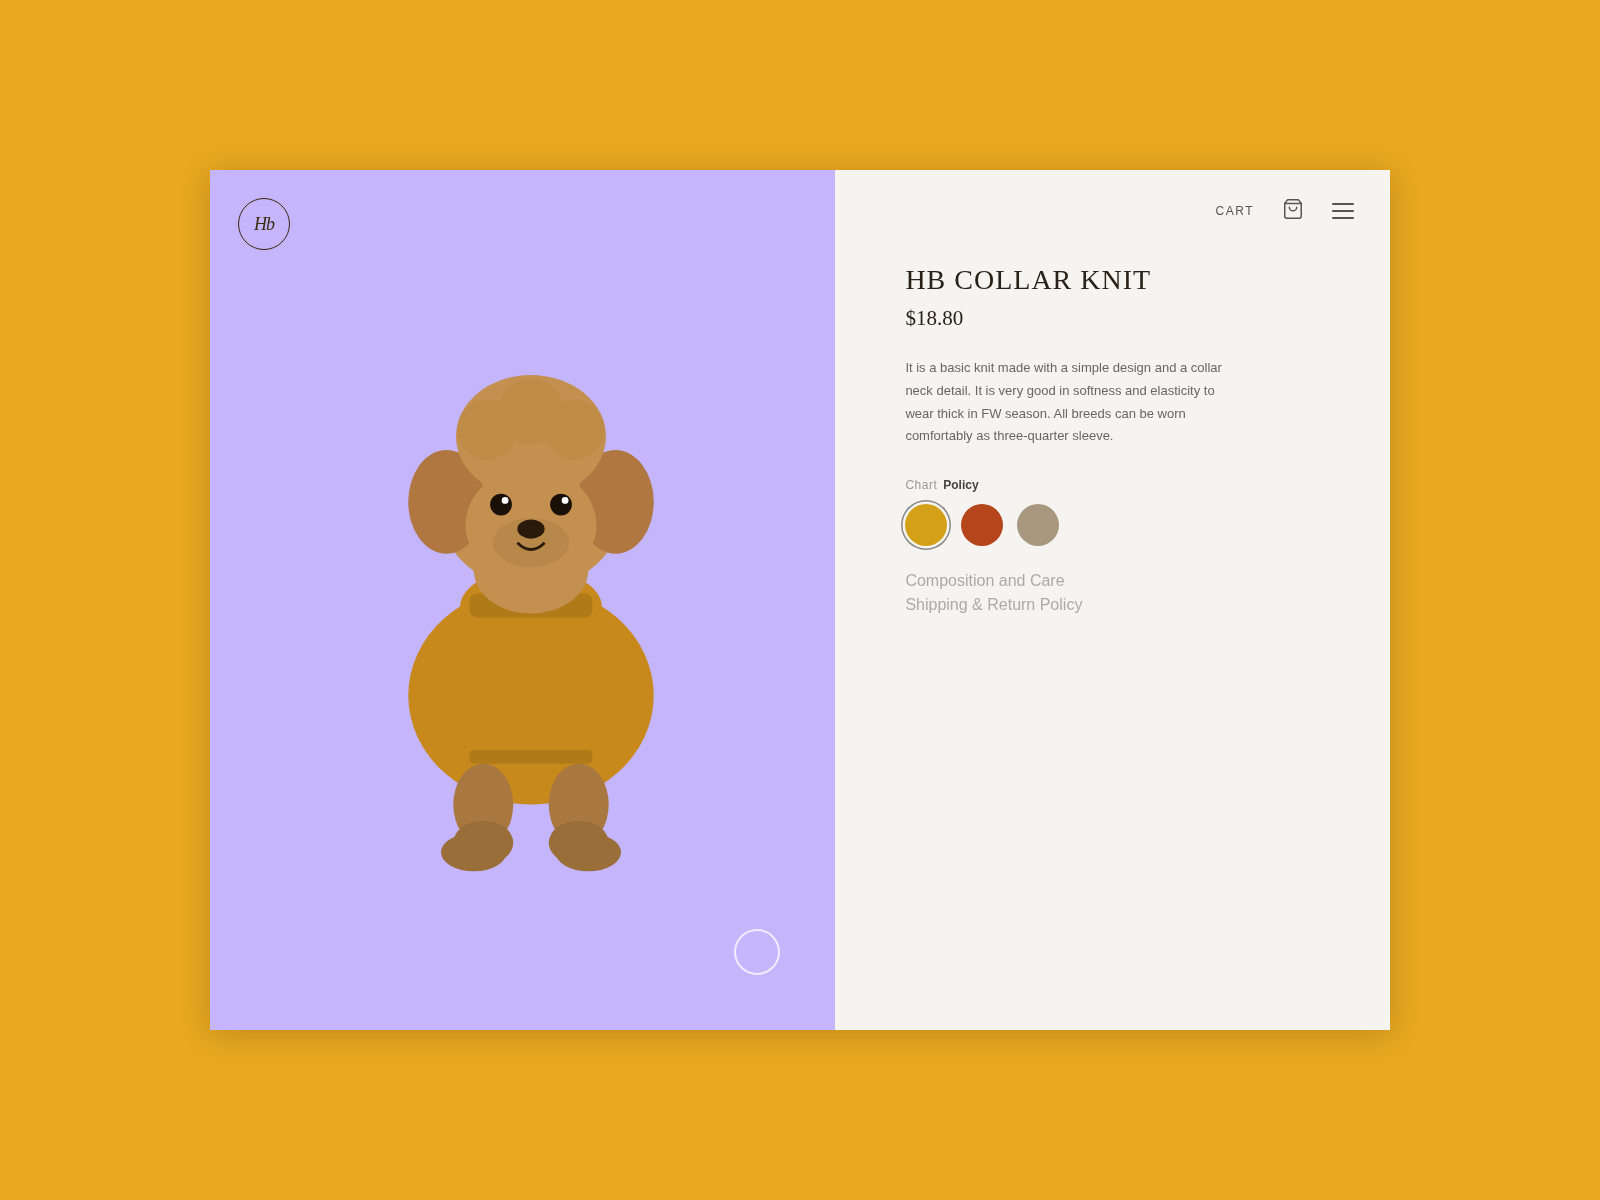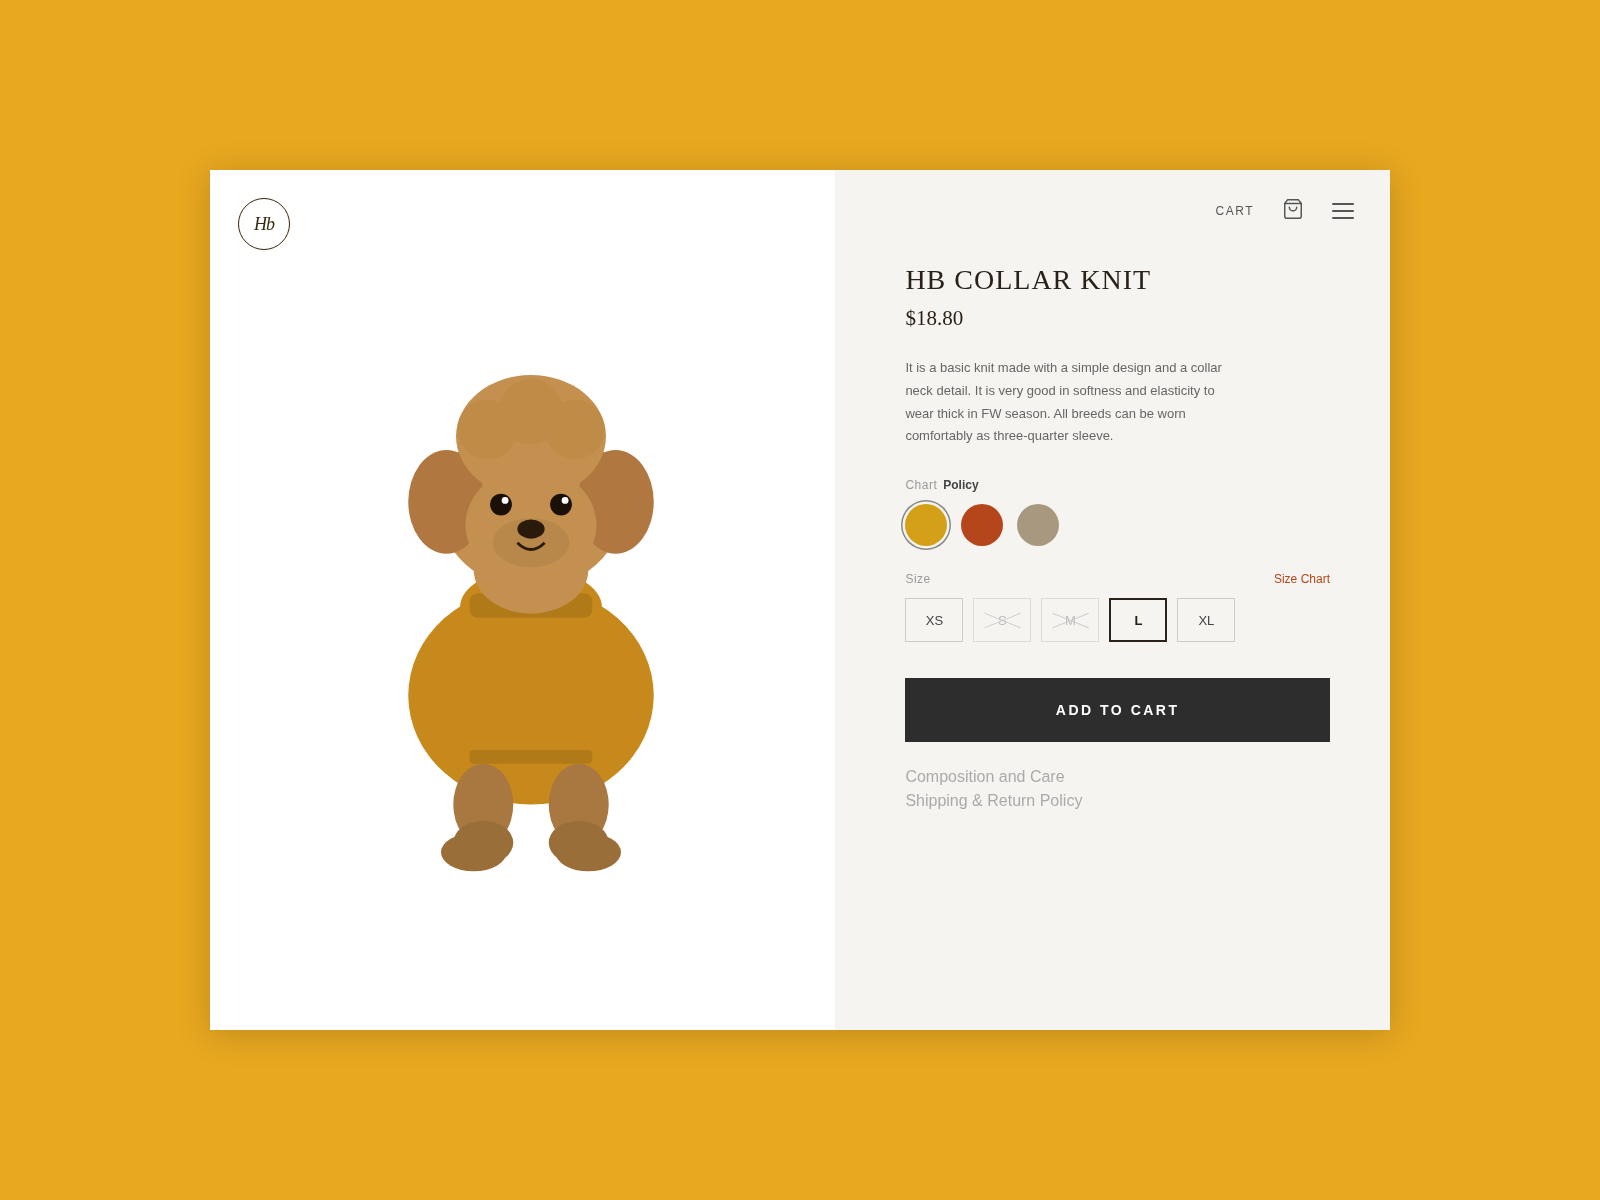--- a/index.html
+++ b/index.html
@@ -16,21 +16,21 @@
     .outer-wrapper {
       width: 1180px;
       height: 860px;
       display: flex;
       box-shadow: 0 4px 32px rgba(0,0,0,0.18);
     }
 
     
     .left-panel {
       width: 53%;
-      background-color: #ffffff;
+      background-color: #c4b5fd;
       position: relative;
       display: flex;
       align-items: center;
       justify-content: center;
       overflow: hidden;
       padding-left: 16px;
     }
 
     .logo-circle {
       position: absolute;
@@ -402,35 +402,21 @@
           <span class="section-label">Chart</span>
           <span class="section-value">Policy</span>
         </div>
         <div class="color-swatches">
           <button class="swatch swatch-mustard selected" title="Mustard"></button>
           <button class="swatch swatch-rust" title="Rust"></button>
           <button class="swatch swatch-taupe" title="Taupe"></button>
         </div>
       </div>
 
-      <div class="size-section">
-        <div class="size-header-row">
-          <span class="section-label">Size</span>
-          <a class="size-chart-link">Size Chart</a>
-        </div>
-        <div class="size-options">
-          <button class="size-btn">XS</button>
-          <button class="size-btn unavailable">S</button>
-          <button class="size-btn unavailable">M</button>
-          <button class="size-btn selected">L</button>
-          <button class="size-btn">XL</button>
-        </div>
-      </div>
-
-      <button class="add-to-cart-btn">ADD TO CART</button>
+
 
       <div class="footer-links">
         <a class="footer-link">Composition and Care</a>
         <a class="footer-link">Shipping &amp; Return Policy</a>
       </div>
 
     </div>
   </div>
 </div>
 

